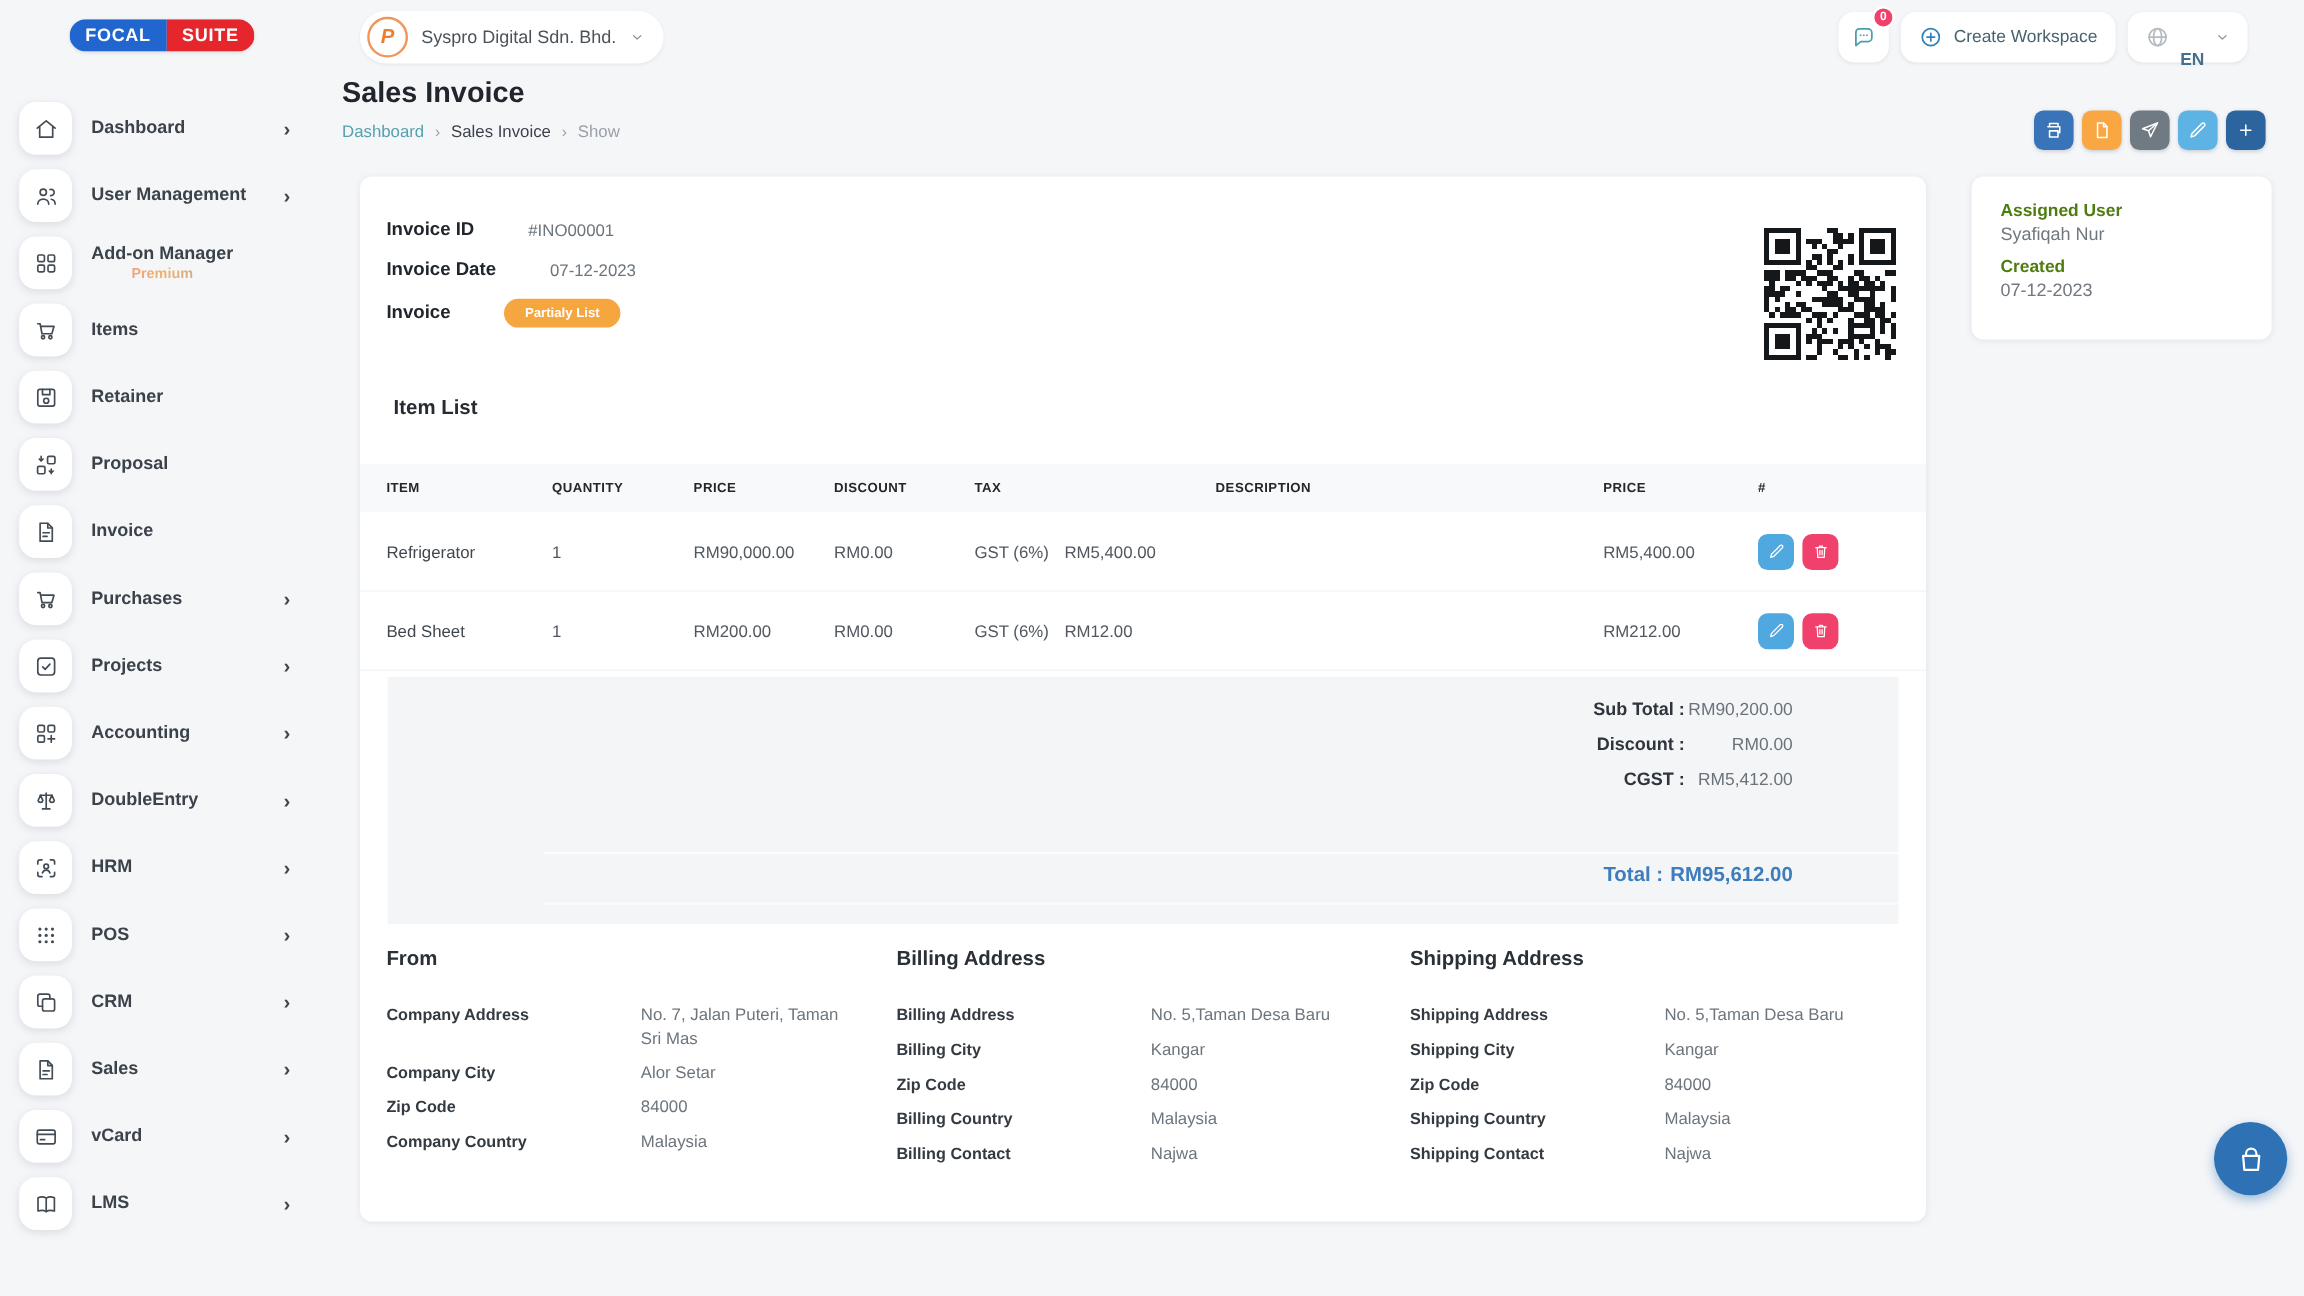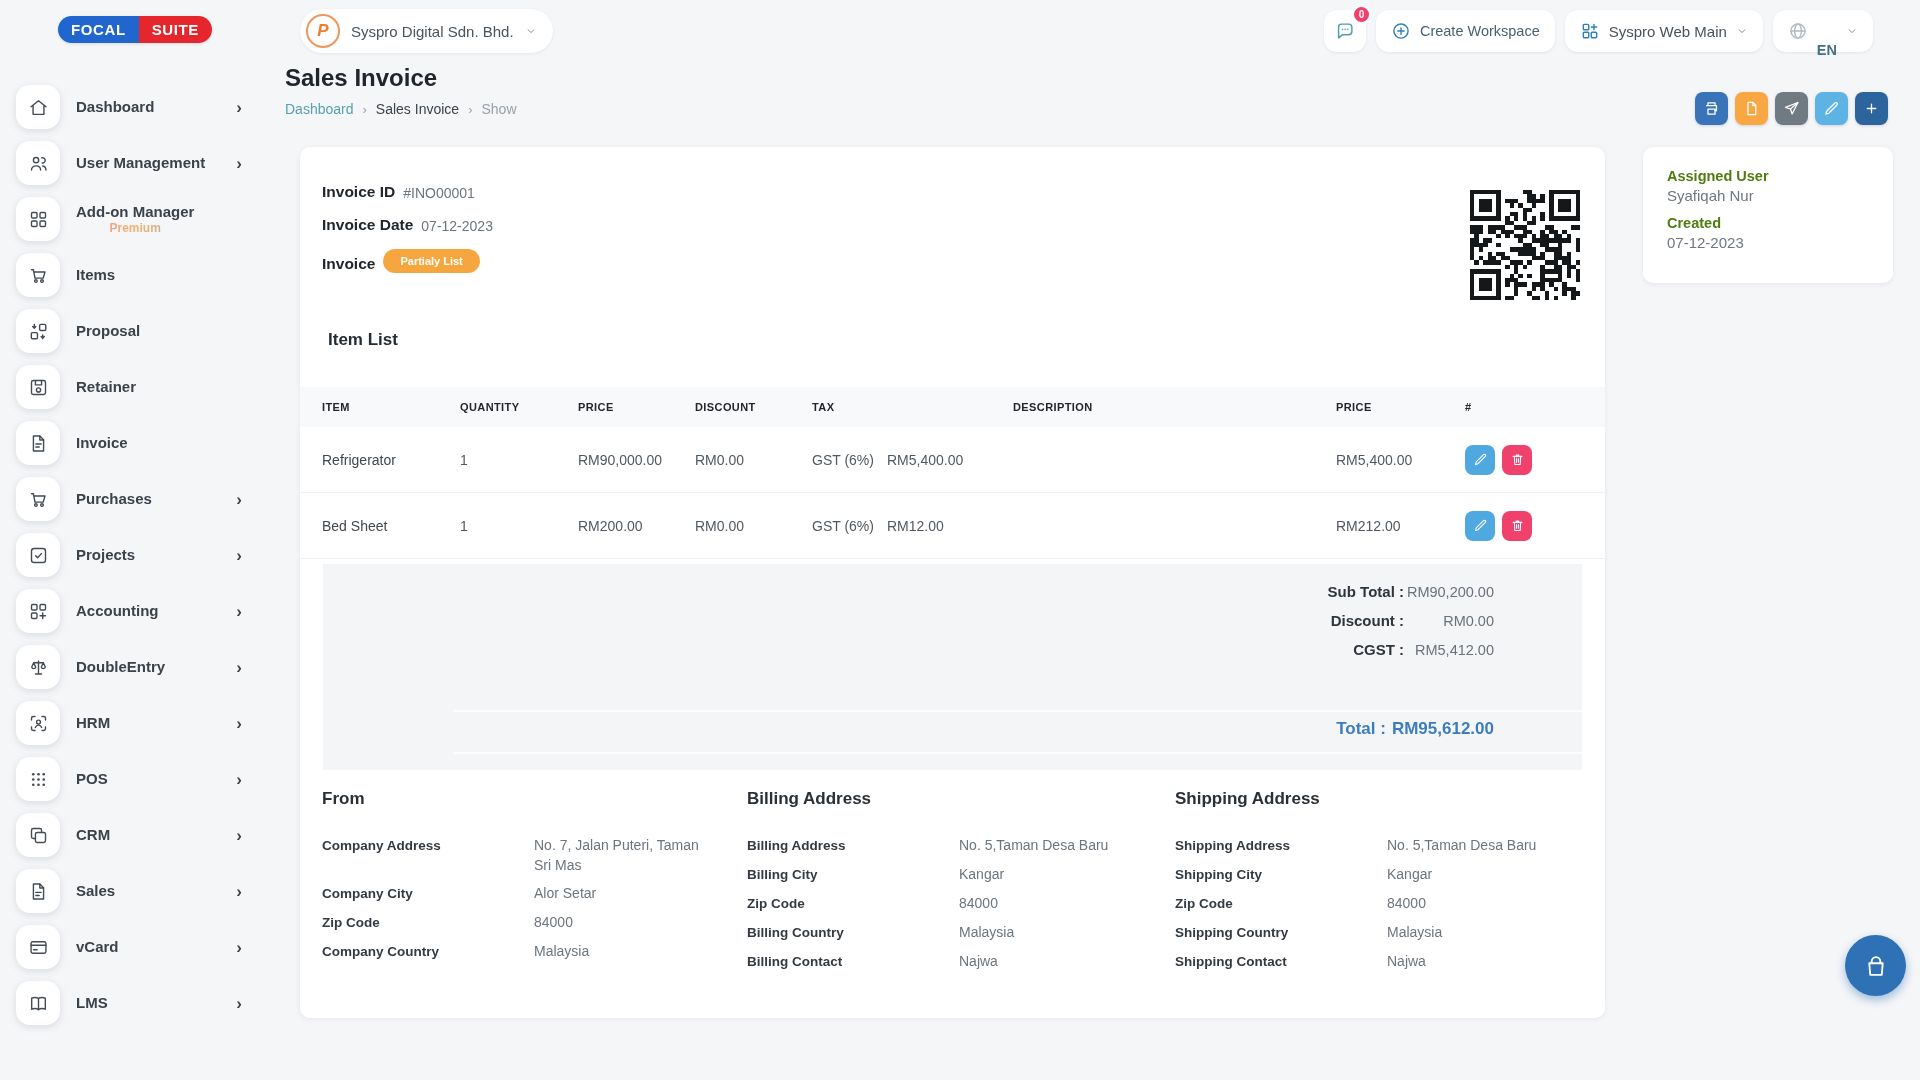--- a/index.html
+++ b/index.html
@@ -52,21 +52,21 @@
   .act-btn svg { width:17px; height:17px; fill:none; stroke:#fff; stroke-width:1.8; stroke-linecap:round; stroke-linejoin:round; }
   .act-print { background:#3a74b8; }
   .act-doc { background:#f9a743; }
   .act-send { background:#707a82; }
   .act-edit { background:#5cb3e4; }
   .act-add { background:#2c649e; }
 
   
   .main-card { position:absolute; left:300px; top:147px; width:1305px; height:871px; background:#fff; border-radius:10px; box-shadow:0 1px 5px rgba(150,160,180,.18); }
   .inv-meta { position:absolute; left:22px; top:36px; }
-  .inv-row { display:flex; align-items:flex-end; margin-bottom:15px; }
+  .inv-row { display:flex; align-items:center; margin-bottom:15px;gap:37px; }
   .inv-label { font-size:15.5px; font-weight:700; color:#21262c; margin-right:8px; }
   .inv-val { font-size:14px; color:#6c757d; }
   .status-badge { background:#f6a63f; color:#fff; font-size:11px; font-weight:700; padding:6px 17px; border-radius:14px; }
   .qr-box { position:absolute; right:25px; top:43px; width:110px; height:110px; }
   .il-title { position:absolute; left:28px; top:183px; font-size:17px; font-weight:700; color:#262c32; }
 
   .tbl { position:absolute; left:0; right:0; top:240px; }
   .tbl-head, .tbl-row { display:grid; grid-template-columns:138px 118px 117px 117px 201px 323px 129px 1fr; align-items:center; padding:0 10px 0 22px; }
   .tbl-head { height:40px; background:#f8f9fb; font-size:11px; font-weight:700; letter-spacing:.4px; color:#23272c; }
   .tbl-row { height:66px; border-bottom:1px solid #f0f2f5; font-size:14px; color:#51585f; }
@@ -159,37 +159,37 @@
               <circle cx="9" cy="18.3" r="1.5"></circle>
               <circle cx="16" cy="18.3" r="1.5"></circle>
             </svg>
           </span>
         <span class="nav-label">Items</span>
       </div>
 
       <div class="nav-item">
         <span class="nav-icon">
             <svg viewBox="0 0 24 24">
+              <rect x="4" y="4" width="16" height="16" rx="2"></rect>
+              <path d="M8.5 4v5h7V4"></path>
+              <circle cx="12" cy="14.8" r="2.4"></circle>
+            </svg>
+          </span>
+        <span class="nav-label">Retainer</span>
+      </div>
+
+      <div class="nav-item">
+        <span class="nav-icon">
+            <svg viewBox="0 0 24 24">
               <rect x="13.3" y="3.8" width="7" height="7" rx="1.4"></rect>
               <rect x="3.8" y="13.3" width="7" height="7" rx="1.4"></rect>
               <path d="M7.2 3.8v4.4M5.4 6.3l1.8 1.9 1.8-1.9M16.8 20.2v-4.4M15 17.7l1.8 1.9 1.8-1.9"></path>
             </svg>
           </span>
         <span class="nav-label">Proposal</span>
-      </div>
-
-      <div class="nav-item">
-        <span class="nav-icon">
-            <svg viewBox="0 0 24 24">
-              <rect x="4" y="4" width="16" height="16" rx="2"></rect>
-              <path d="M8.5 4v5h7V4"></path>
-              <circle cx="12" cy="14.8" r="2.4"></circle>
-            </svg>
-          </span>
-        <span class="nav-label">Retainer</span>
       </div>
 
       <div class="nav-item">
         <span class="nav-icon">
             <svg viewBox="0 0 24 24">
               <path d="M6.2 3.5h7.3l4.3 4.3v12.7H6.2z"></path>
               <path d="M13.5 3.5V8h4.3M9 12.5h6M9 16h3.8"></path>
             </svg>
           </span>
         <span class="nav-label">Invoice</span>
@@ -339,32 +339,20 @@
             </g>
           </svg>
         <span class="badge">0</span>
       </button>
       <button class="pill-btn">
         <svg class="glyph" viewBox="0 0 24 24">
             <circle cx="12" cy="12" r="8.5"></circle>
             <path d="M12 8.2v7.6M8.2 12h7.6"></path>
           </svg>
         <span class="pill-label">Create Workspace</span>
-      </button>
-      <button class="pill-btn">
-        <svg class="glyph" viewBox="0 0 24 24">
-            <rect x="4" y="4" width="6.5" height="6.5" rx="1"></rect>
-            <rect x="4" y="13.5" width="6.5" height="6.5" rx="1"></rect>
-            <rect x="13.5" y="13.5" width="6.5" height="6.5" rx="1"></rect>
-            <path d="M16.7 4v6.5M13.5 7.2H20"></path>
-          </svg>
-        <span class="pill-label dark">Syspro Web Main</span>
-        <svg class="chev" viewBox="0 0 24 24">
-            <path d="M6 9.5l6 5.5 6-5.5"></path>
-          </svg>
       </button>
       <button class="pill-btn">
         <svg class="glyph gray" viewBox="0 0 24 24">
             <circle cx="12" cy="12" r="8.5"></circle>
             <ellipse cx="12" cy="12" rx="4" ry="8.5"></ellipse>
             <path d="M3.5 12h17"></path>
           </svg>
         <span class="pill-label lang">EN</span>
         <svg class="chev" viewBox="0 0 24 24">
             <path d="M6 9.5l6 5.5 6-5.5"></path>

